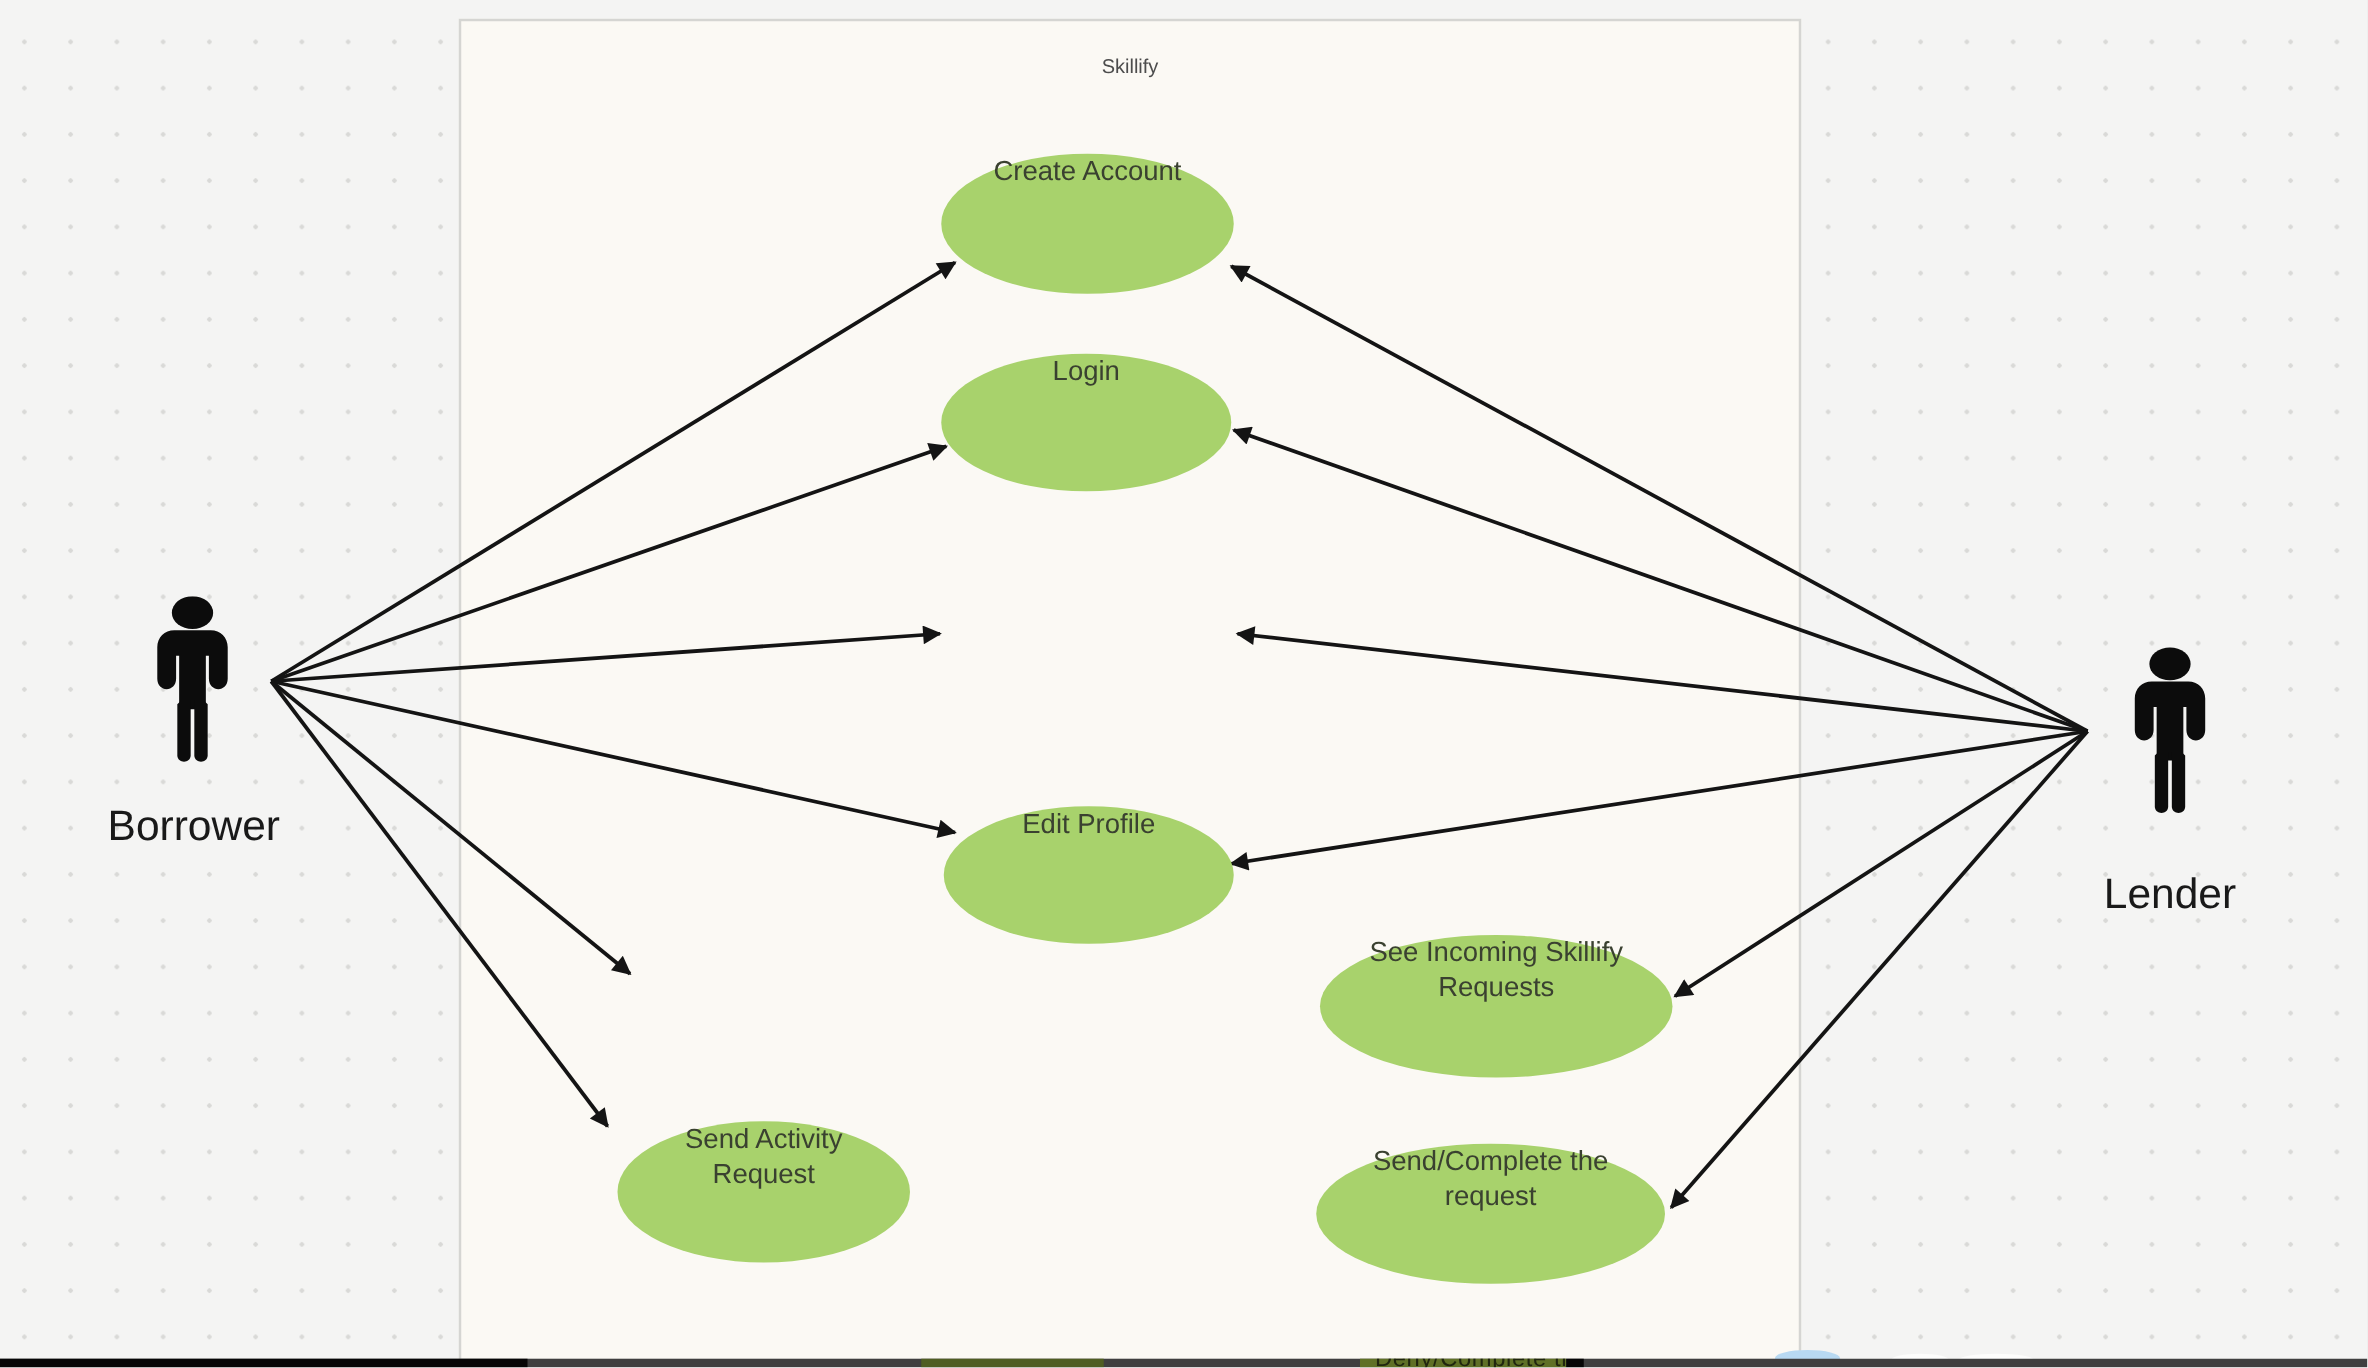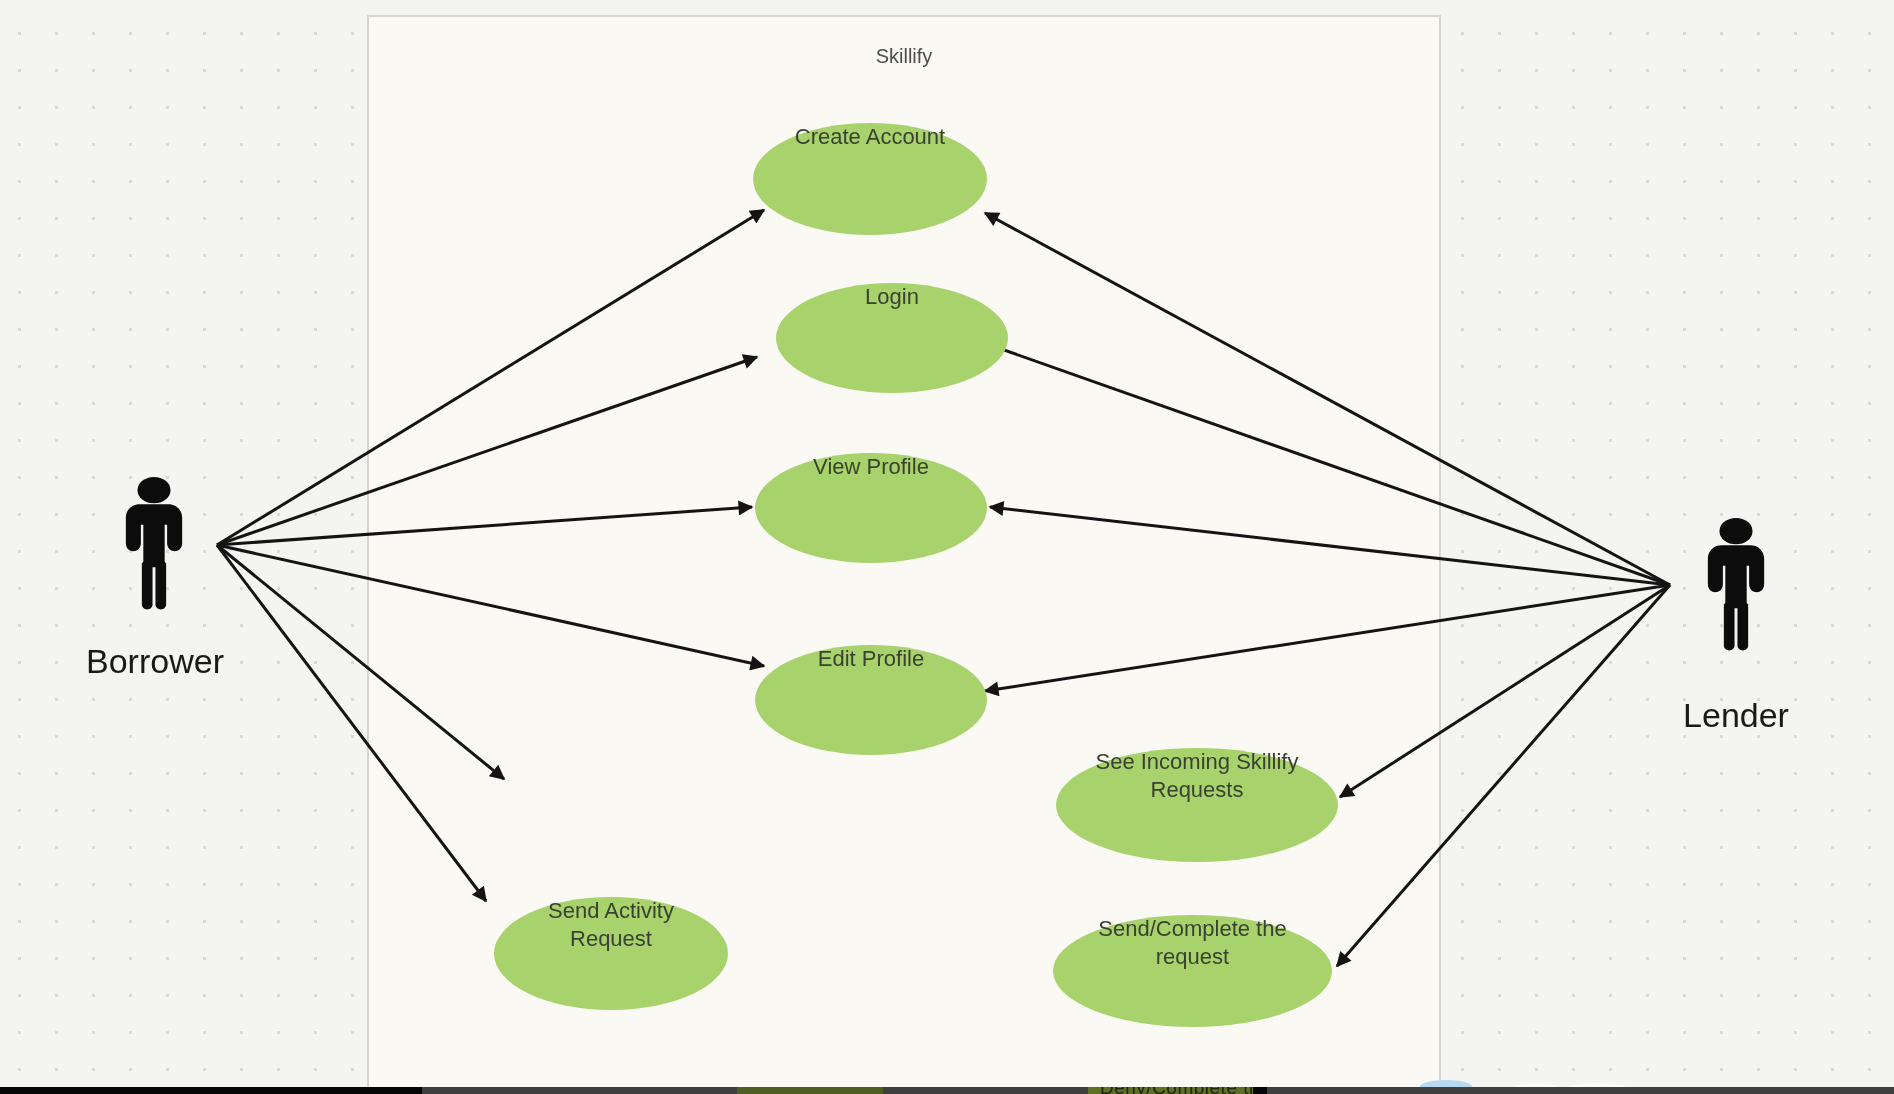--- a/index.html
+++ b/index.html
@@ -9,21 +9,21 @@
     background-image:radial-gradient(circle,#d9d9d7 1.6px,transparent 1.9px);
     background-size:37px 37px;background-position:1px 15px;
     font-family:"Liberation Sans","DejaVu Sans",sans-serif;
   }
   .system-box{
     position:absolute;left:367px;top:15px;width:1074px;height:1074px;
     background:#fbf9f4;border:2px solid #d5d5d2;box-sizing:border-box;
   }
   .system-title{
     position:absolute;left:0;top:28px;width:100%;text-align:center;
-    font-size:20px;color:#4d4d4d;
+    font-size:16px;color:#4d4d4d;
   }
   .uc{
     position:absolute;border-radius:50%;background:#a8d26c;
     display:flex;justify-content:center;text-align:center;
     color:#3a4130;font-size:22px;line-height:1.28;padding:0 16px;box-sizing:border-box;
   }
   .edges{position:absolute;left:0;top:0;width:1894px;height:1094px;}
   .actor{position:absolute;}
   .actor-label{
     position:absolute;text-align:center;font-size:34px;color:#191919;width:160px;
@@ -67,25 +67,22 @@
       <line x1="1670" y1="585" x2="990" y2="507" marker-end="url(#ah)"></line>
       <line x1="1670" y1="585" x2="985" y2="691" marker-end="url(#ah)"></line>
       <line x1="1670" y1="585" x2="1340" y2="797" marker-end="url(#ah)"></line>
       <line x1="1670" y1="585" x2="1337" y2="966" marker-end="url(#ah)"></line>
     </g>
   </svg>
 
   <div class="uc" style="left:753px;top:123px;width:234px;height:112px">
     <span>Create Account</span>
   </div>
-  <div class="uc" style="left:776px;top:283px;width:232px;height:110px">
+  <div class="uc" style="left:753px;top:283px;width:232px;height:110px">
     <span>Login</span>
-  </div>
-  <div class="uc" style="left:755px;top:453px;width:232px;height:110px">
-    <span>View Profile</span>
   </div>
   <div class="uc" style="left:755px;top:645px;width:232px;height:110px">
     <span>Edit Profile</span>
   </div>
   <div class="uc" style="left:494px;top:897px;width:234px;height:113px">
     <span>Send Activity Request</span>
   </div>
   <div class="uc" style="left:1056px;top:748px;width:282px;height:114px">
     <span>See Incoming Skillify Requests</span>
   </div>

